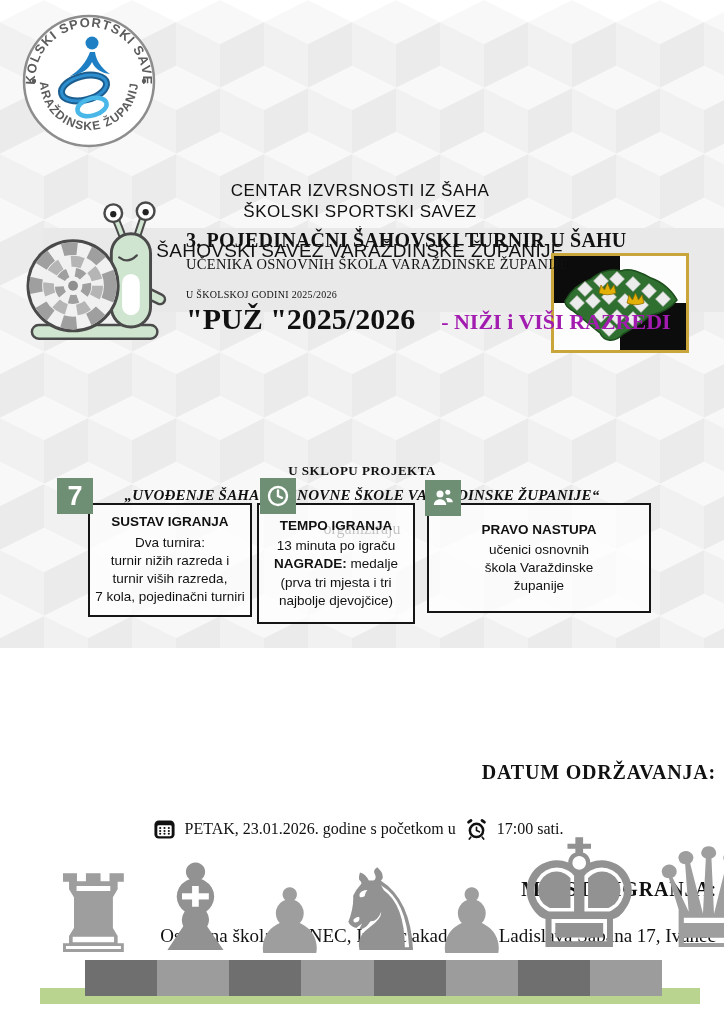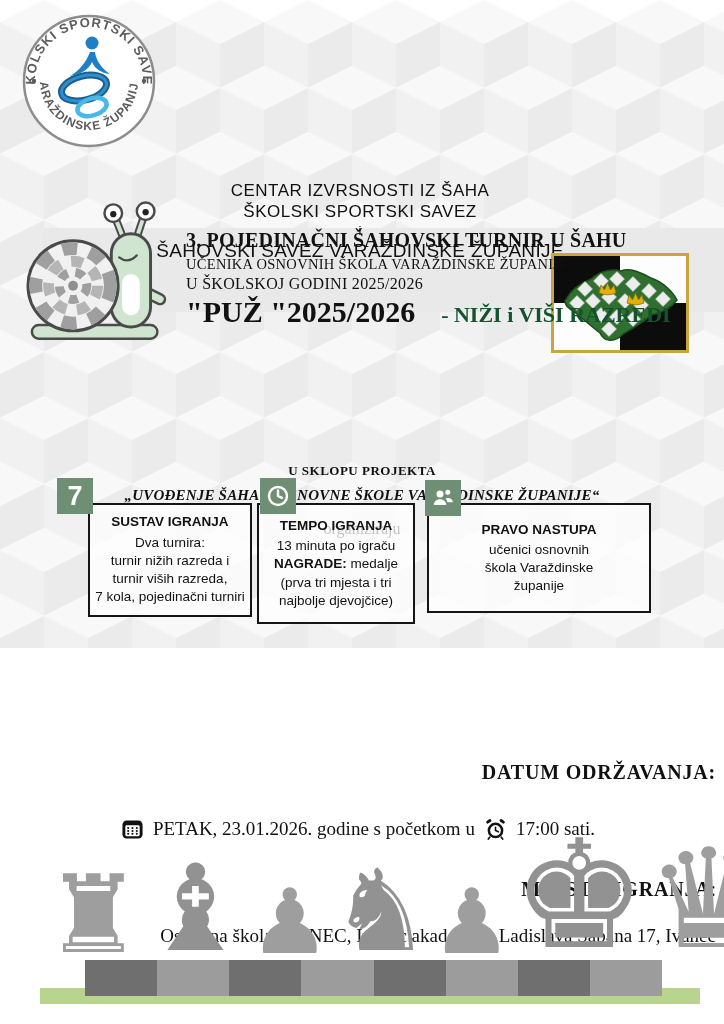--- a/index.html
+++ b/index.html
@@ -24,29 +24,29 @@
   .project-label{font-size:13px;font-weight:600;letter-spacing:.5px;}
   .project-name{font-size:15px;font-weight:bold;font-style:italic;margin-top:8px;letter-spacing:.2px;}
   .organize{font-size:16px;margin-top:16px;}
 
   
   .gray-band{left:43px;top:228px;width:681px;height:84px;background:#e9e9e9;z-index:0;}
   .snail{left:26px;top:200px;width:152px;height:148px;z-index:2;}
   .title-block{left:186px;top:229px;right:6px;z-index:2;}
   .title-l1{font-size:20px;font-weight:bold;letter-spacing:.2px;}
   .title-l2{font-size:14.5px;margin-top:4px;letter-spacing:.3px;}
-  .title-l3{font-size:16px;margin-top:2px;letter-spacing:.3px;}
+  .title-l3{font-size:10px;margin-top:16px;letter-spacing:.3px;}
   .title-row{display:flex;align-items:baseline;gap:26px;margin-top:2px;}
   .title-name{font-size:30px;font-weight:bold;}
   .title-suffix{font-size:22px;font-weight:bold;}
 
   
   .center-line{left:0;width:716px;text-align:right;}
   .sec-heading{font-size:20px;font-weight:bold;letter-spacing:.8px;}
-  .date-line{display:flex;justify-content:center;align-items:center;gap:9px;font-size:19px;}
+  .date-line{display:flex;justify-content:center;align-items:center;gap:9px;font-size:16px;}
   .addr{font-size:19px;}
 
   
   .badge{width:36px;height:36px;display:flex;align-items:center;justify-content:center;z-index:3;color:#fff;}
   .badge-num{font-size:27px;font-weight:bold;line-height:1;}
   .ibox{border:2.5px solid #151515;background:rgba(255,255,255,.75);z-index:2;
         display:flex;flex-direction:column;justify-content:center;text-align:center;
         font-size:13.5px;line-height:1.35;padding:1px 2px;}
   .ibox b{font-size:13.5px;margin-top:44px;}
   .ibox .btitle{font-weight:bold;margin-bottom:2px;}
@@ -314,21 +314,21 @@
     </g>
   </svg>
 
   
   <div class="abs title-block serif">
     <div class="title-l1">3. POJEDINAČNI ŠAHOVSKI TURNIR U ŠAHU</div>
     <div class="title-l2">UČENIKA OSNOVNIH ŠKOLA VARAŽDINSKE ŽUPANIJE</div>
     <div class="title-l3">U ŠKOLSKOJ GODINI 2025/2026</div>
     <div class="title-row">
       <span class="title-name">"PUŽ "2025/2026</span>
-      <span class="title-suffix" id="title-suffix" style="color: #14532d;">- NIŽI i VIŠI RAZREDI</span>
+      <span class="title-suffix" id="title-suffix" style="color: #a21caf;">- NIŽI i VIŠI RAZREDI</span>
     </div>
   </div>
 
   
   <div class="abs center-line serif layer" style="top:357px;">
     <span class="sec-heading">DATUM ODRŽAVANJA:</span>
   </div>
   <div class="abs center-line serif layer date-line" style="top:391px;">
     <svg width="23" height="23" viewBox="0 0 24 24">
       <rect x="1.5" y="2.5" width="21" height="19" rx="4.5" fill="#111"></rect>

